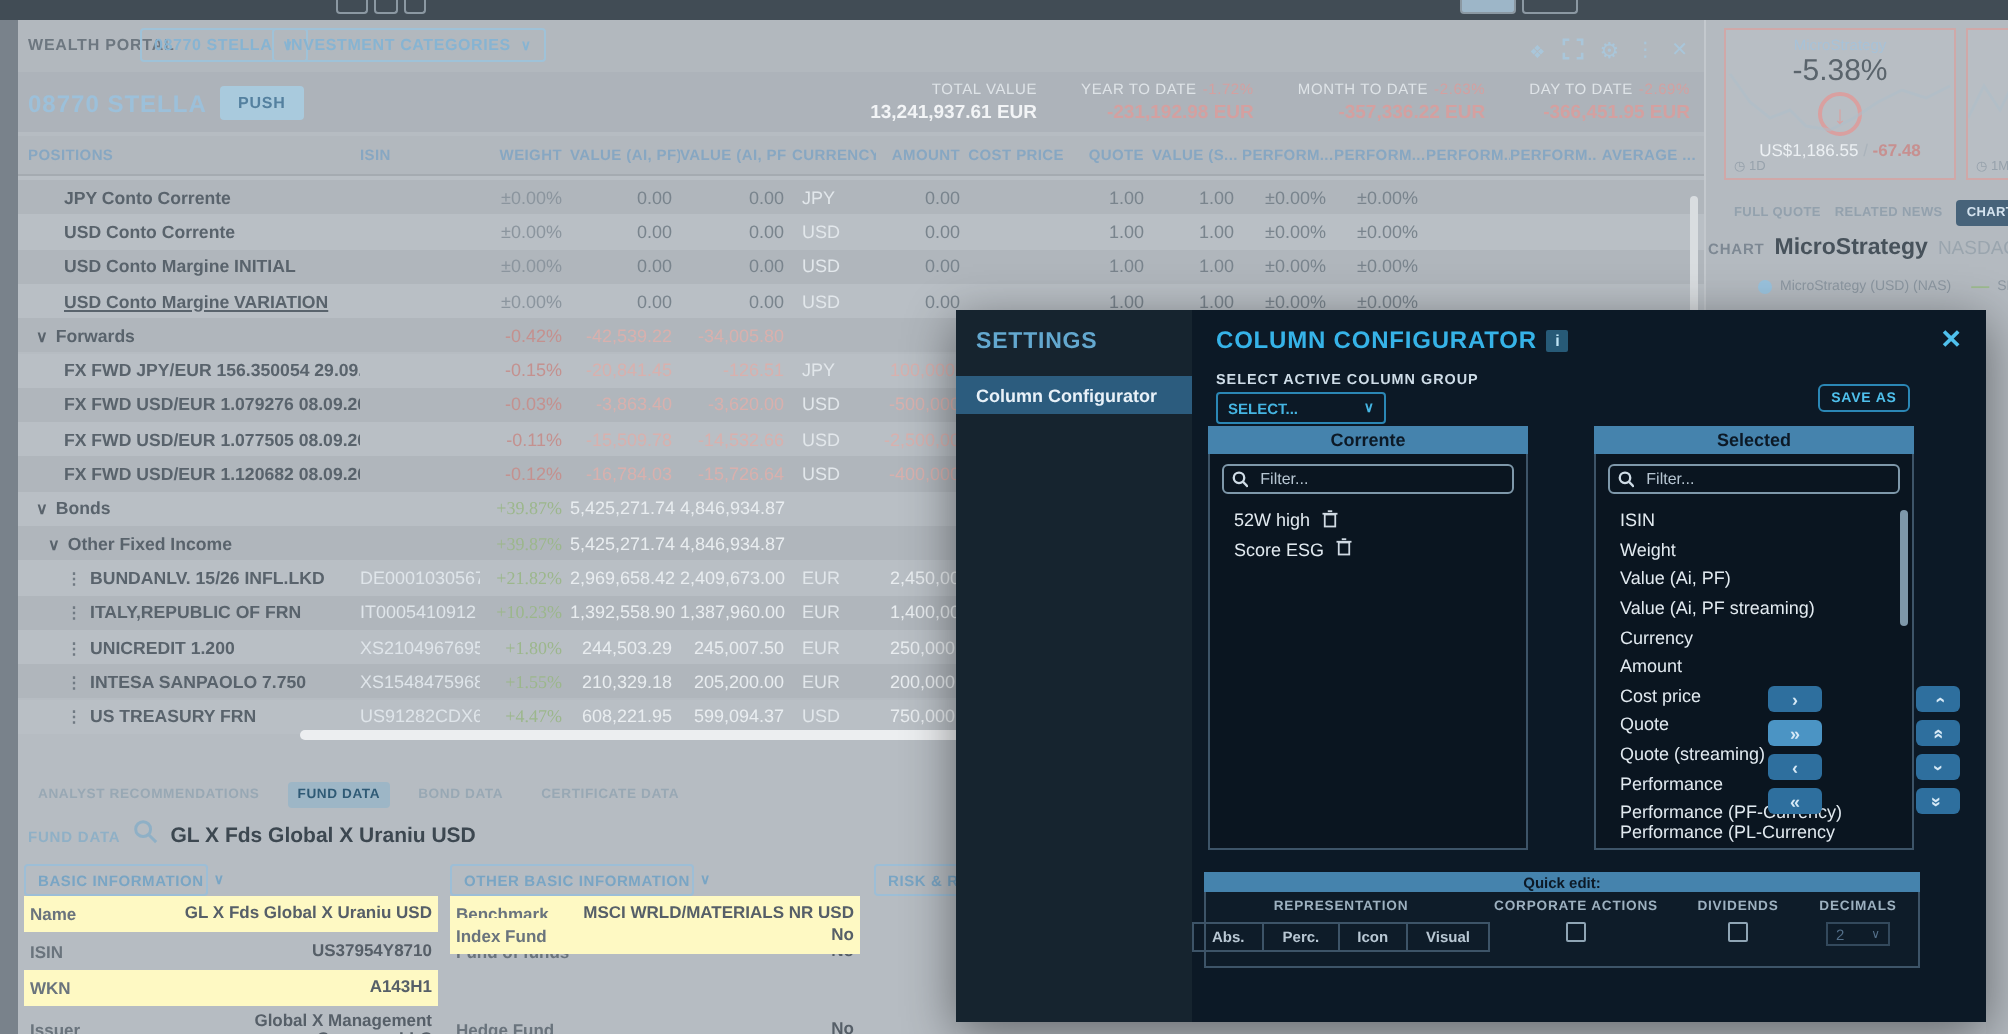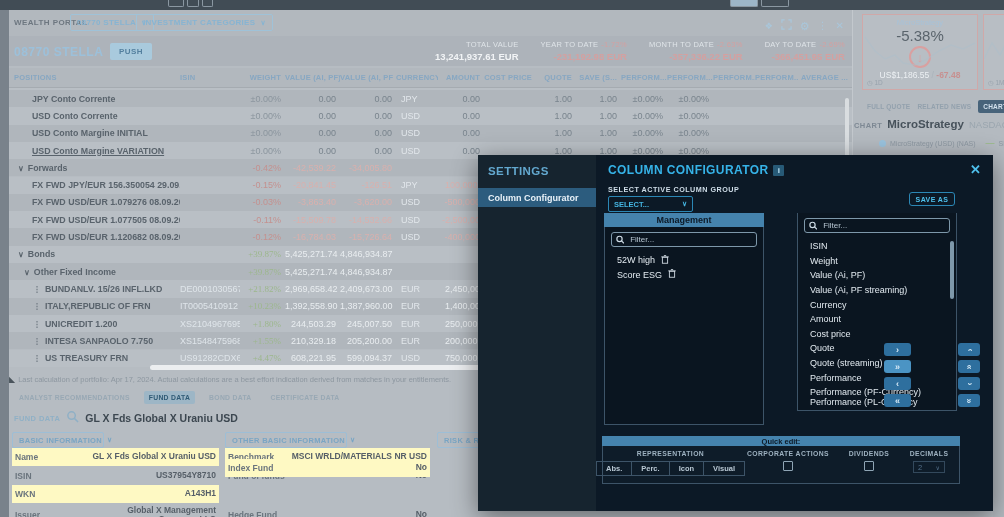--- a/index.html
+++ b/index.html
@@ -481,31 +481,30 @@
     <div class="thead" id="thead">
         <span class="cell " style="width: 166px; color: rgb(135, 167, 194);">POSITIONS</span>
         <span class="cell " style="width: 60px; color: rgb(135, 167, 194);">ISIN</span>
         <span class="cell c-num" style="width: 45px; color: rgb(135, 167, 194);">WEIGHT</span>
         <span class="cell c-num" style="width: 55px; color: rgb(135, 167, 194);">VALUE (AI, PF)</span>
         <span class="cell c-num" style="width: 56px; color: rgb(135, 167, 194);">VALUE (AI, PF ...</span>
         <span class="cell " style="width: 42px; color: rgb(135, 167, 194);">CURRENCY</span>
         <span class="cell c-num" style="width: 46px; color: rgb(135, 167, 194);">AMOUNT</span>
         <span class="cell c-num" style="width: 52px; color: rgb(135, 167, 194);">COST PRICE</span>
         <span class="cell c-num" style="width: 40px; color: rgb(135, 167, 194);">QUOTE</span>
-        <span class="cell c-num" style="width: 45px; color: rgb(135, 167, 194);">SAVE (S...</span>
+        <span class="cell c-num" style="width: 45px; color: rgb(135, 167, 194);">VALUE (S...</span>
         <span class="cell c-num" style="width: 46px; color: rgb(135, 167, 194);">PERFORM...</span>
         <span class="cell c-num" style="width: 46px; color: rgb(135, 167, 194);">PERFORM...</span>
         <span class="cell c-num" style="width: 42px; color: rgb(135, 167, 194);">PERFORM...</span>
         <span class="cell c-num" style="width: 44px; color: rgb(135, 167, 194);">PERFORM...</span>
         <span class="cell c-num" style="width: 53px; color: rgb(135, 167, 194);">AVERAGE ...</span>
       </div>
     <div class="vscroll"></div>
     <div class="hscroll"></div>
 
-    <div class="footnote"><span class="tri">◣</span><span>Last calculation of portfolio: Apr 17, 2024. Actual calculations are a best effort indication derived from matches in your entitlements.</span></div>
 
     <div class="btabs" id="btabs">
         <span class="btab">ANALYST RECOMMENDATIONS</span>
         <span class="btab active">FUND DATA</span>
         <span class="btab">BOND DATA</span>
         <span class="btab">CERTIFICATE DATA</span>
       </div>
 
     <div class="fundrow">
       <span class="fundlabel">FUND DATA</span>
@@ -620,21 +619,21 @@
       </div>
       <span class="mclose">✕</span>
       <div class="mgrouplabel">SELECT ACTIVE COLUMN GROUP</div>
       <div class="mselect">
         <span>SELECT...</span>
           <span style="font-size:7px;">∨</span>
       </div>
       <div class="saveas">SAVE AS</div>
 
       <div class="lpanel" style="left:8px;">
-        <div class="lhead">Management</div>
+        <div class="lhead">Corrente</div>
         <div class="lbody">
           <div class="lfilter">
             <svg width="9" height="9" viewBox="0 0 14 14">
                 <circle cx="6" cy="6" r="4.5" fill="none" stroke="#cfdce6" stroke-width="2"></circle>
                 <line x1="9.5" y1="9.5" x2="13.5" y2="13.5" stroke="#cfdce6" stroke-width="2"></line>
               </svg>
             <input placeholder="Filter..." style="">
           </div>
           <div class="litems" id="availlist">
               <div class="litem">52W high<span><svg width="8" height="9" viewBox="0 0 10 12">
@@ -645,20 +644,21 @@
               <div class="litem">Score ESG<span><svg width="8" height="9" viewBox="0 0 10 12">
                     <rect x="1.5" y="3" width="7" height="8" fill="none" stroke="#cfd9e2" stroke-width="1.2"></rect>
                     <line x1="0" y1="2.5" x2="10" y2="2.5" stroke="#cfd9e2" stroke-width="1.2"></line>
                     <line x1="3.5" y1="0.8" x2="6.5" y2="0.8" stroke="#cfd9e2" stroke-width="1.2"></line>
                   </svg></span></div>
             </div>
         </div>
       </div>
 
       <div class="lpanel" style="left:201px;">
+        <div class="lhead">Selected</div>
         <div class="lbody">
           <div class="lfilter">
             <svg width="9" height="9" viewBox="0 0 14 14">
                 <circle cx="6" cy="6" r="4.5" fill="none" stroke="#cfdce6" stroke-width="2"></circle>
                 <line x1="9.5" y1="9.5" x2="13.5" y2="13.5" stroke="#cfdce6" stroke-width="2"></line>
               </svg>
             <input placeholder="Filter..." style="">
           </div>
           <div class="litems" id="sellist">
               <div class="litem">ISIN</div>

